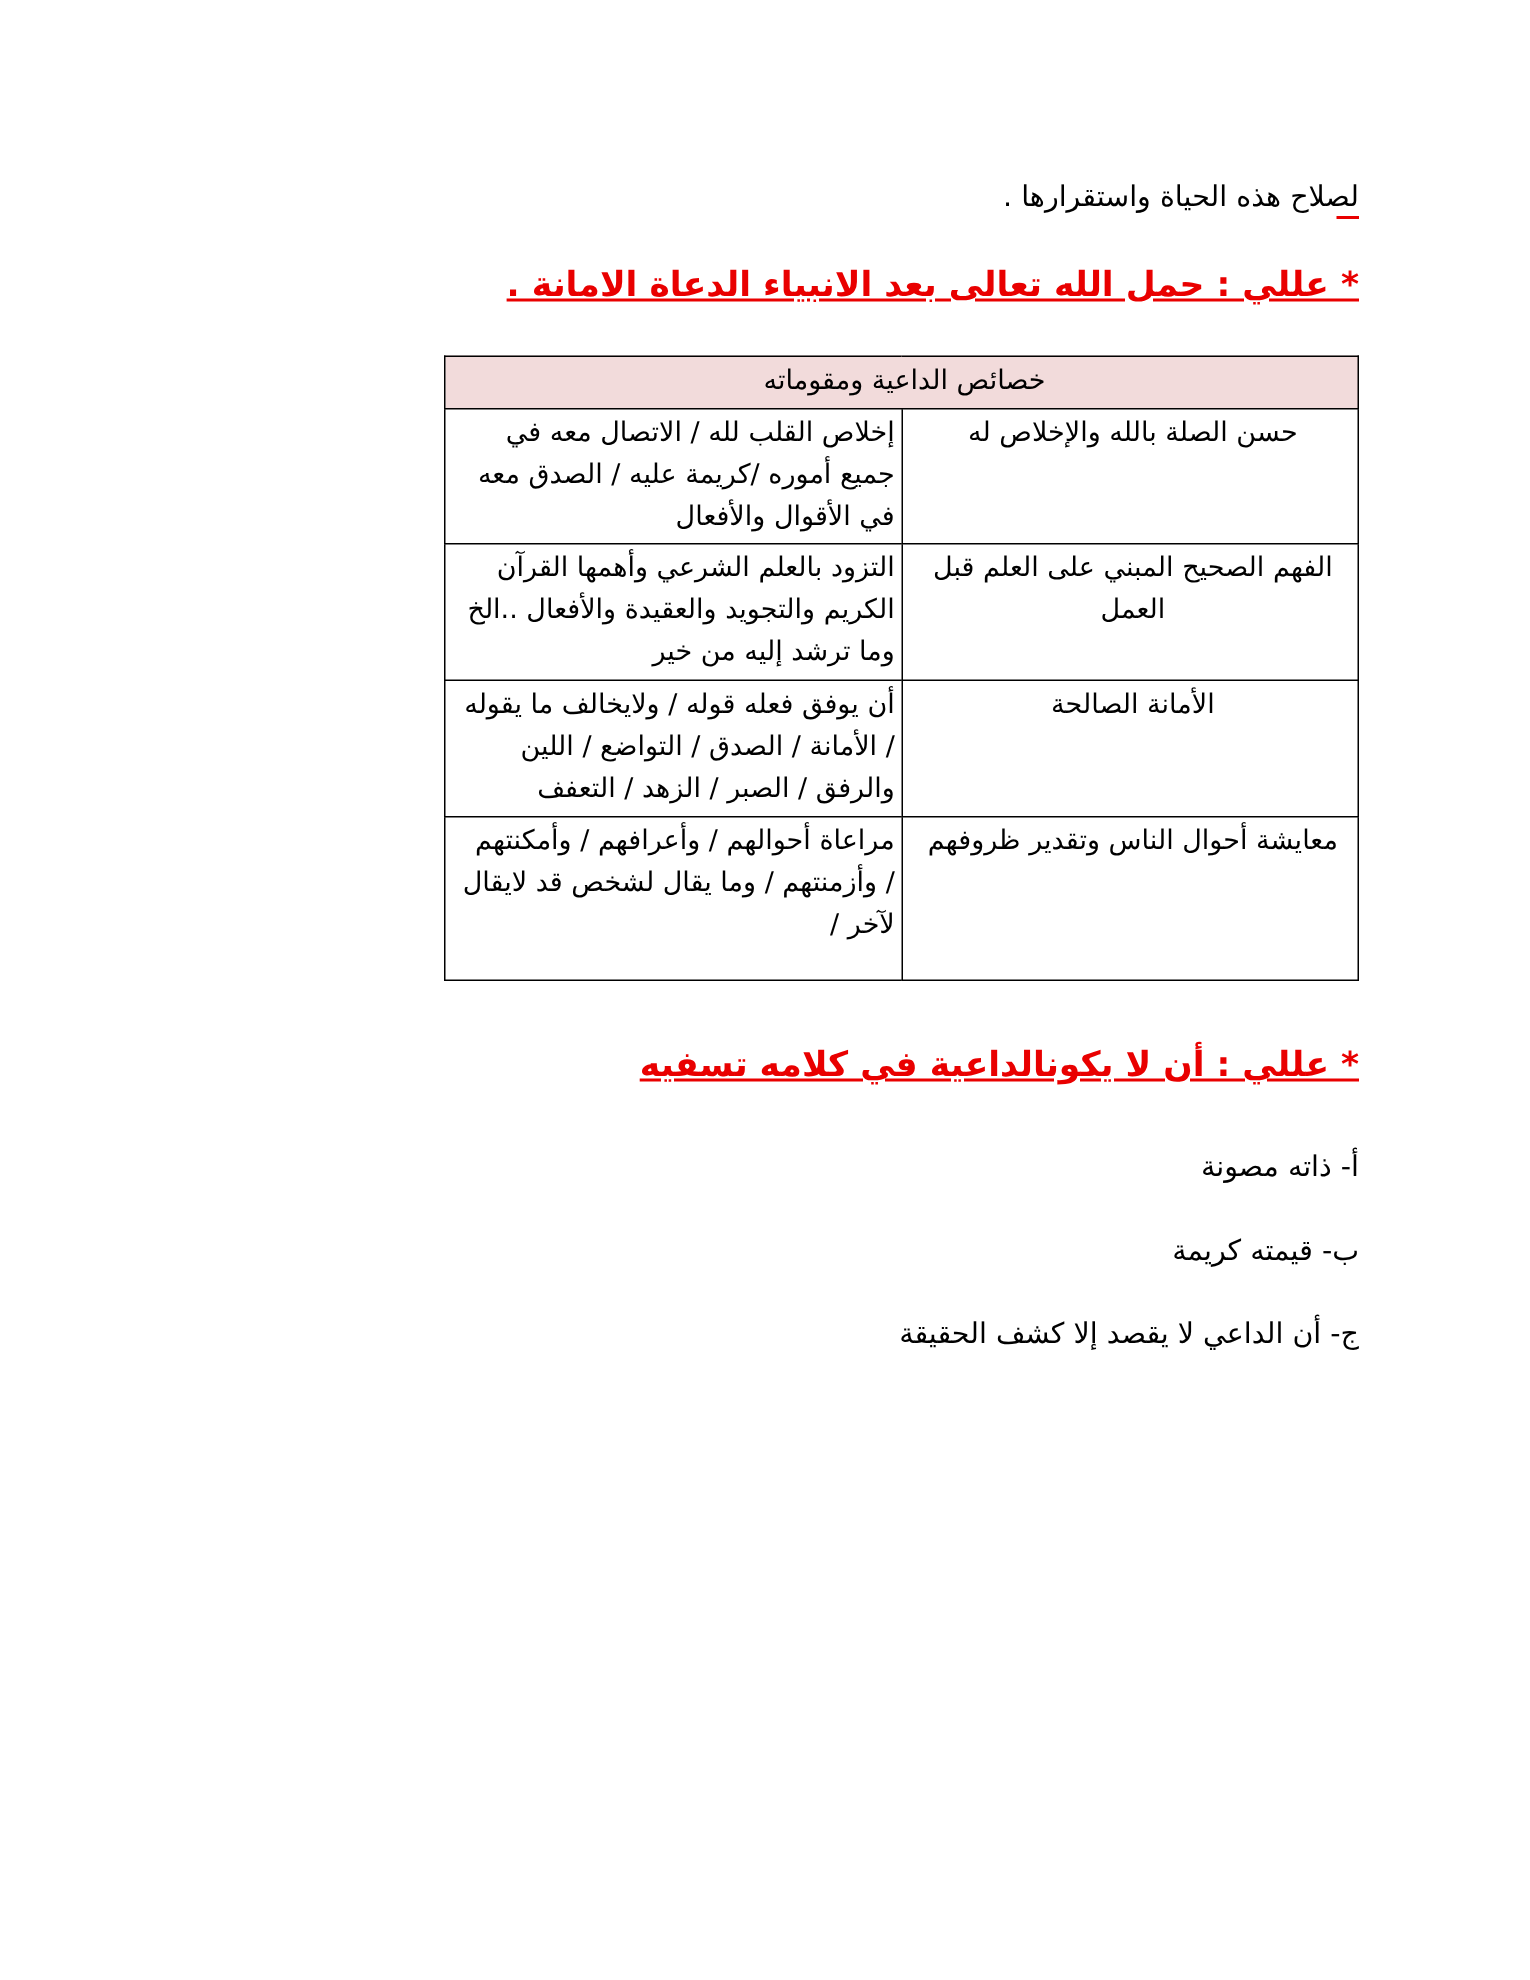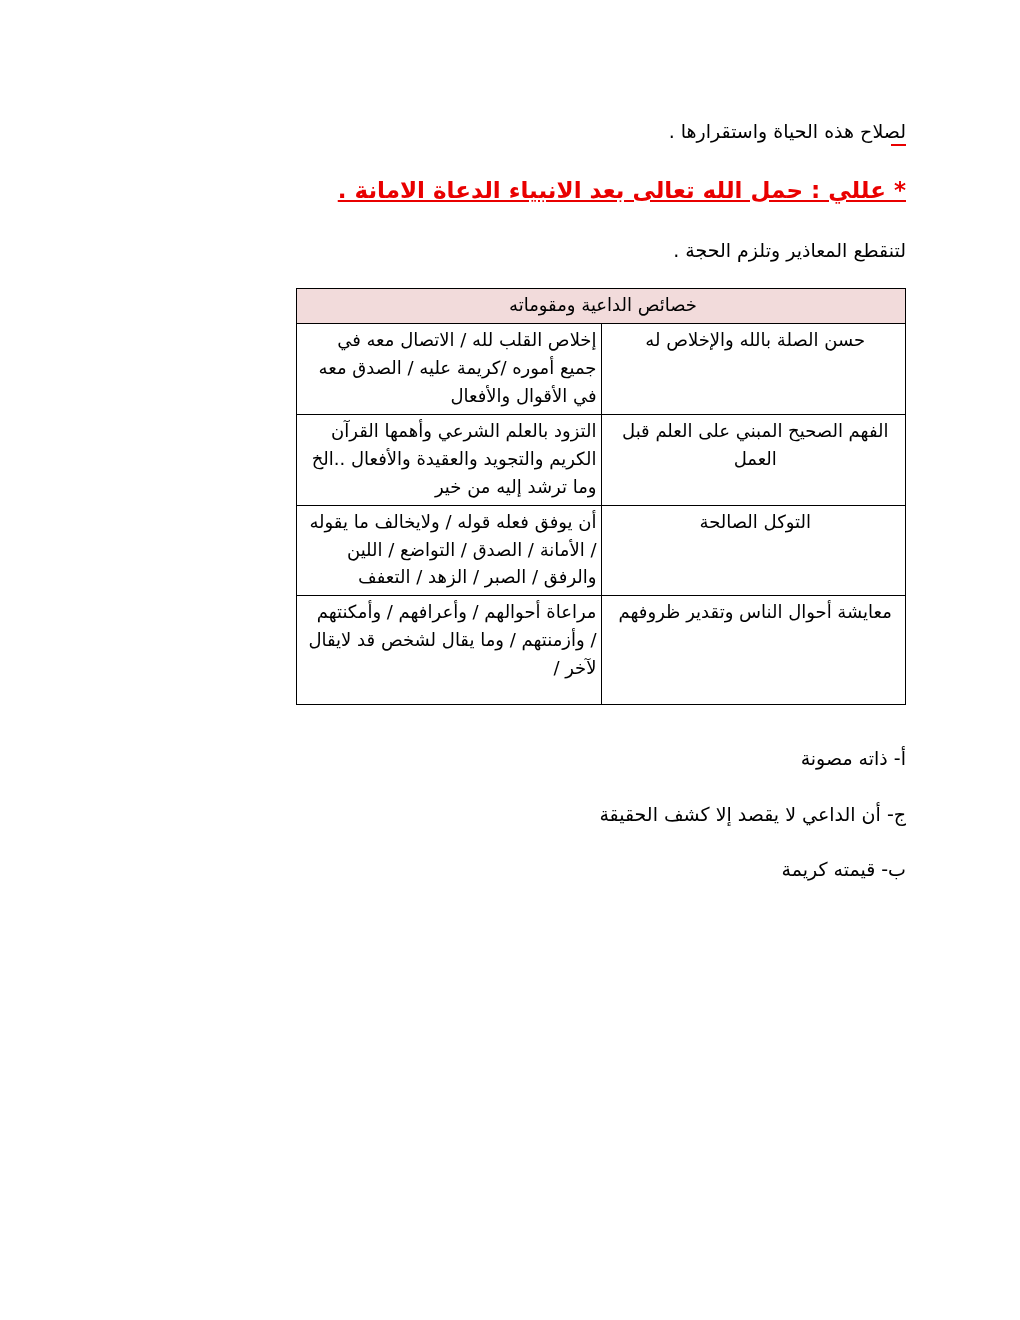--- a/index.html
+++ b/index.html
@@ -63,48 +63,48 @@
 <div class="page">
   <div class="content">
 
     <p class="line intro">
       <span class="red-mark"></span>
       <span>لصلاح هذه الحياة واستقرارها .</span>
     </p>
 
     <p class="line heading">* عللي : حمل الله تعالى بعد الانبياء الدعاة الامانة .</p>
 
-    <p class="line answer">لتنقطع المعاذير وتلزم الحجة .</p>
 
     <table class="traits-table">
       <tbody>
         <tr>
           <td colspan="2" class="table-title">خصائص الداعية ومقوماته</td>
         </tr>
         <tr>
           <td class="trait">حسن الصلة بالله والإخلاص له</td>
           <td class="detail">إخلاص القلب لله / الاتصال معه في جميع أموره /كريمة عليه / الصدق معه في الأقوال والأفعال</td>
         </tr>
         <tr>
           <td class="trait">الفهم الصحيح المبني على العلم قبل العمل</td>
           <td class="detail">التزود بالعلم الشرعي وأهمها القرآن الكريم والتجويد والعقيدة والأفعال ..الخ وما ترشد إليه من خير</td>
         </tr>
         <tr>
-          <td class="trait">التوكل الصالحة</td>
+          <td class="trait">الأمانة الصالحة</td>
           <td class="detail">أن يوفق فعله قوله / ولايخالف ما يقوله / الأمانة / الصدق / التواضع / اللين والرفق / الصبر / الزهد / التعفف</td>
         </tr>
         <tr class="tall">
           <td class="trait">معايشة أحوال الناس وتقدير ظروفهم</td>
           <td class="detail">مراعاة أحوالهم / وأعرافهم / وأمكنتهم / وأزمنتهم / وما يقال لشخص قد لايقال لآخر /</td>
         </tr>
       </tbody>
     </table>
 
+    <p class="line heading heading2">* عللي : أن لا يكونالداعية في كلامه تسفيه</p>
 
 
     <p class="line point">أ- ذاته مصونة</p>
 
+    <p class="line point">ب- قيمته كريمة</p>
+
     <p class="line point">ج- أن الداعي لا يقصد إلا كشف الحقيقة</p>
-
-    <p class="line point">ب- قيمته كريمة</p>
 
   </div>
 </div>
 
 </body></html>

